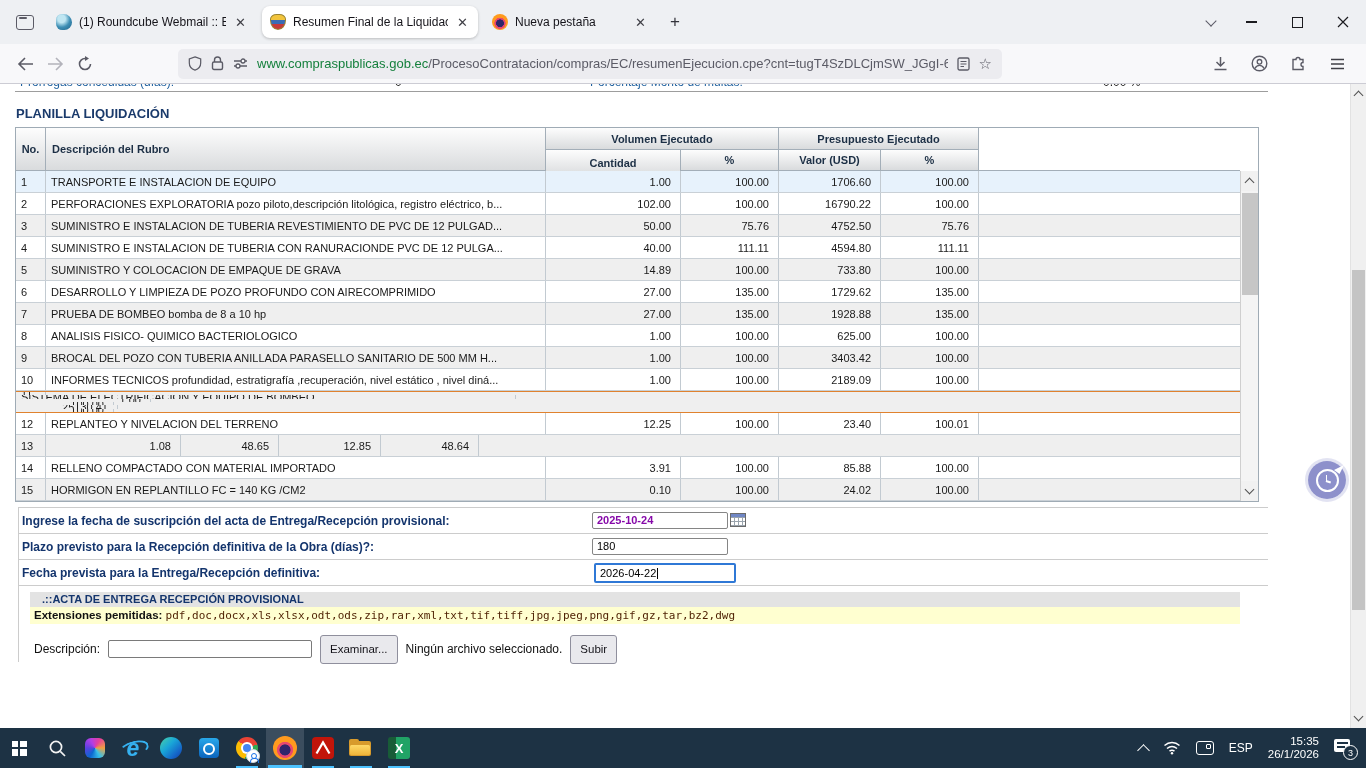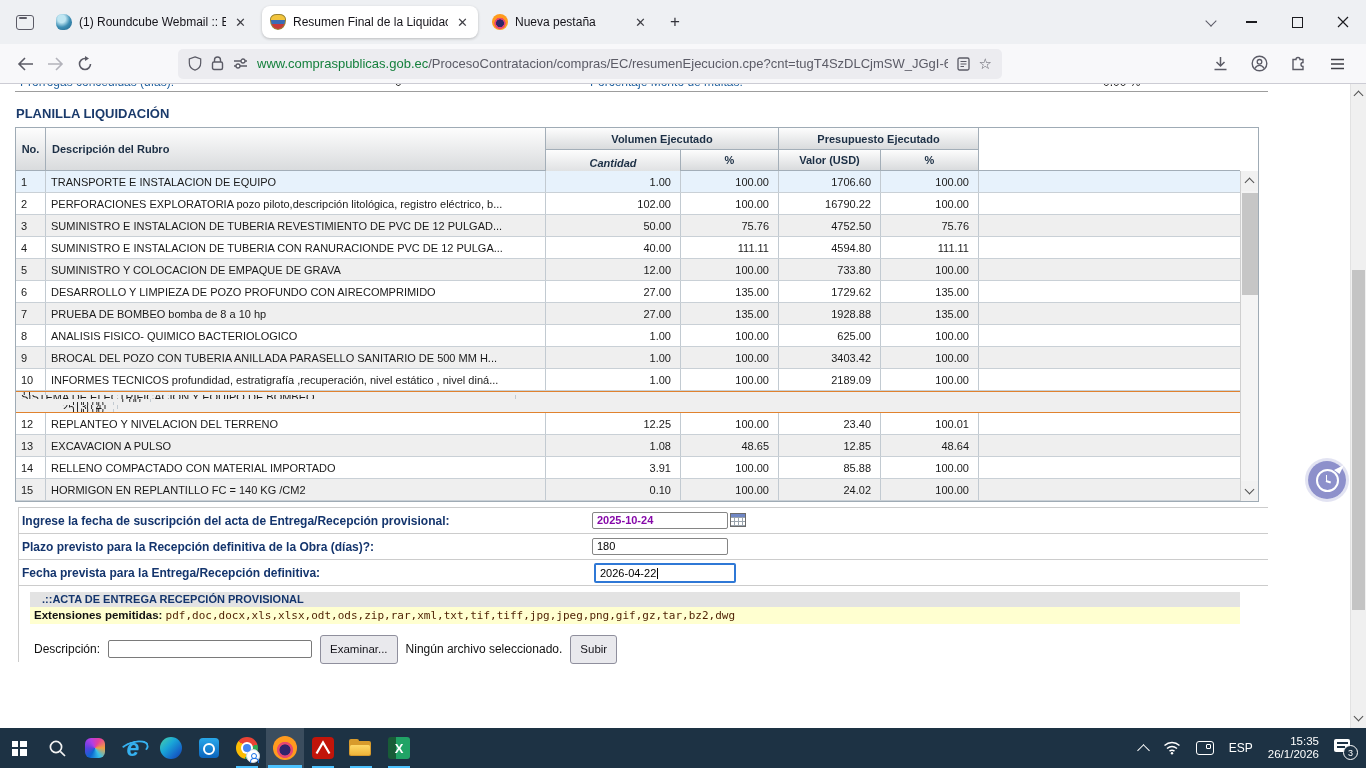--- a/index.html
+++ b/index.html
@@ -41,21 +41,21 @@
   .cliprow .in span{position:absolute;white-space:nowrap;}
   .cr-v{color:#222;}
   .ptitle{position:absolute;left:16px;top:22px;font-size:13px;font-weight:bold;color:#1a3a6b;}
   
   .ptable{position:absolute;left:15px;top:43px;width:1242px;height:373px;border:1px solid #9fabb5;background:#fff;}
   .hcell{position:absolute;box-sizing:border-box;background:linear-gradient(#fdfdfd,#d9dbdd);border-right:1px solid #a3aeb8;border-bottom:1px solid #a3aeb8;color:#1c2f45;font-weight:bold;font-size:11px;display:flex;align-items:center;justify-content:center;white-space:nowrap;overflow:hidden;}
   .h-no{left:0;top:0;width:30px;height:43px;}
   .h-desc{left:30px;top:0;width:500px;height:43px;justify-content:flex-start;padding-left:6px;}
   .h-vol{left:530px;top:0;width:233px;height:22px;}
   .h-pres{left:763px;top:0;width:200px;height:22px;}
-  .h-cant{left:530px;top:22px;width:135px;height:27px;font-style:italic;}
+  .h-cant{left:530px;top:22px;width:135px;height:27px;}
   .h-vpct{left:665px;top:22px;width:98px;height:21px;}
   .h-val{left:763px;top:22px;width:102px;height:21px;}
   .h-ppct{left:865px;top:22px;width:98px;height:21px;}
   .h-fill{left:963px;top:0;width:261px;height:43px;background:#fff;border-right:none;}
   .tbody{position:absolute;left:0;top:43px;width:1224px;height:330px;}
   .trow{display:flex;height:22px;box-sizing:border-box;border-bottom:1px solid #c9d0d6;font-size:11px;color:#1a1a1a;background:#fff;}
   .trow.alt{background:#efefef;}
   .trow.hl{background:#e7f2fc;}
   .trow.warn{border-top:1px solid #e0822e;border-bottom:1px solid #e0822e;flex-direction:column;}
   .cell{box-sizing:border-box;height:100%;display:flex;align-items:center;border-right:1px solid #c2cad1;overflow:hidden;white-space:nowrap;}
@@ -321,21 +321,21 @@
     <div class="cell c-cant">40.00</div>
     <div class="cell c-vpct">111.11</div>
     <div class="cell c-val">4594.80</div>
     <div class="cell c-ppct">111.11</div>
     <div class="cell c-fill"></div>
   </div>
 
   <div class="trow alt">
     <div class="cell c-no">5</div>
     <div class="cell c-desc">SUMINISTRO Y COLOCACION DE EMPAQUE DE GRAVA</div>
-    <div class="cell c-cant">12.00</div>
+    <div class="cell c-cant">14.89</div>
     <div class="cell c-vpct">100.00</div>
     <div class="cell c-val">733.80</div>
     <div class="cell c-ppct">100.00</div>
     <div class="cell c-fill"></div>
   </div>
 
   <div class="trow">
     <div class="cell c-no">6</div>
     <div class="cell c-desc">DESARROLLO Y LIMPIEZA DE POZO PROFUNDO CON AIRECOMPRIMIDO</div>
     <div class="cell c-cant">27.00</div>
@@ -400,21 +400,20 @@
     <div class="cell c-desc">REPLANTEO Y NIVELACION DEL TERRENO</div>
     <div class="cell c-cant">12.25</div>
     <div class="cell c-vpct">100.00</div>
     <div class="cell c-val">23.40</div>
     <div class="cell c-ppct">100.01</div>
     <div class="cell c-fill"></div>
   </div>
 
   <div class="trow alt">
     <div class="cell c-no">13</div>
-    <div class="cell c-desc">EXCAVACION A PULSO</div>
     <div class="cell c-cant">1.08</div>
     <div class="cell c-vpct">48.65</div>
     <div class="cell c-val">12.85</div>
     <div class="cell c-ppct">48.64</div>
     <div class="cell c-fill"></div>
   </div>
 
   <div class="trow">
     <div class="cell c-no">14</div>
     <div class="cell c-desc">RELLENO COMPACTADO CON MATERIAL IMPORTADO</div>

